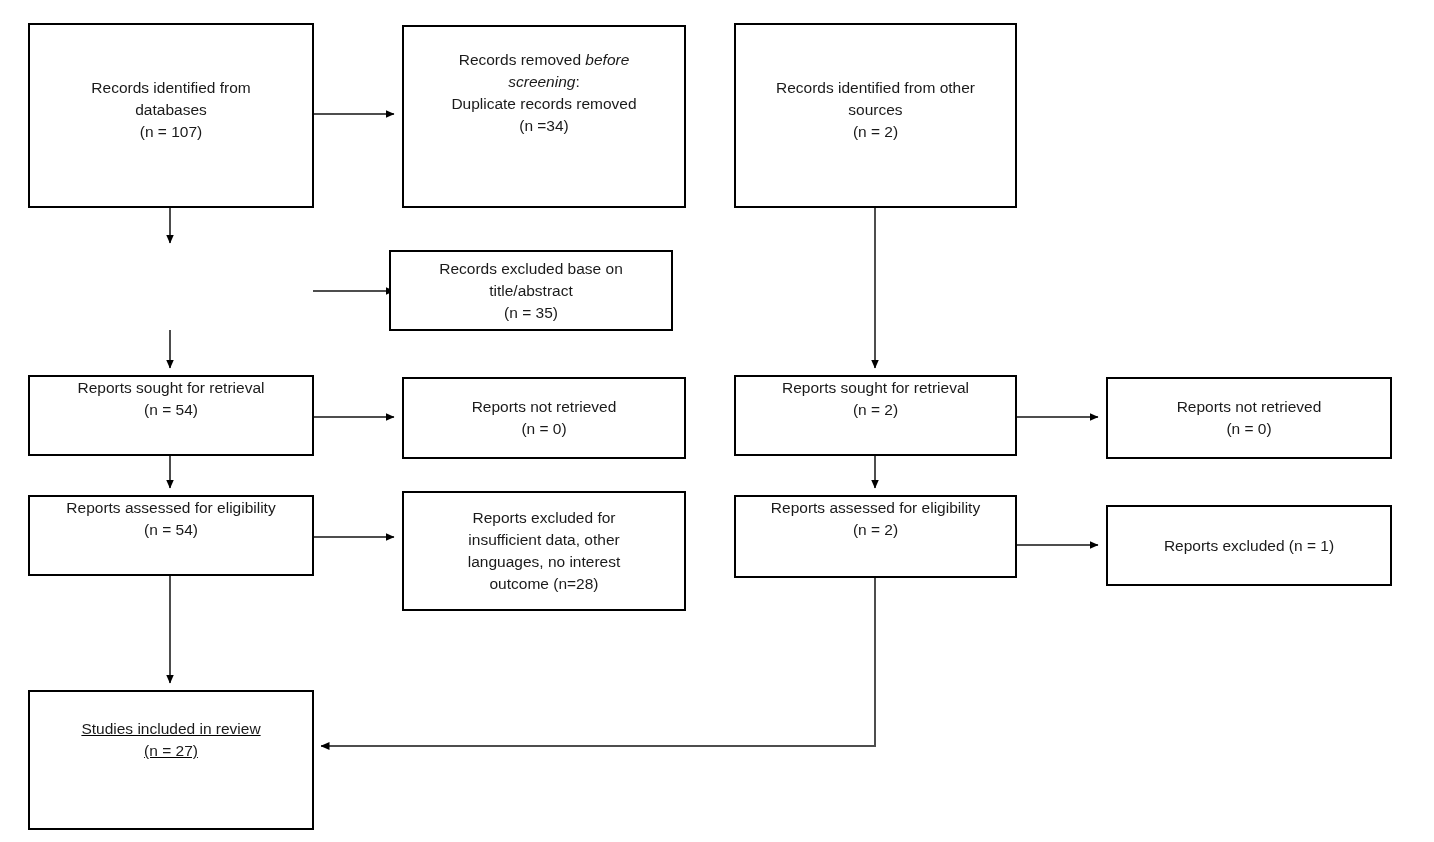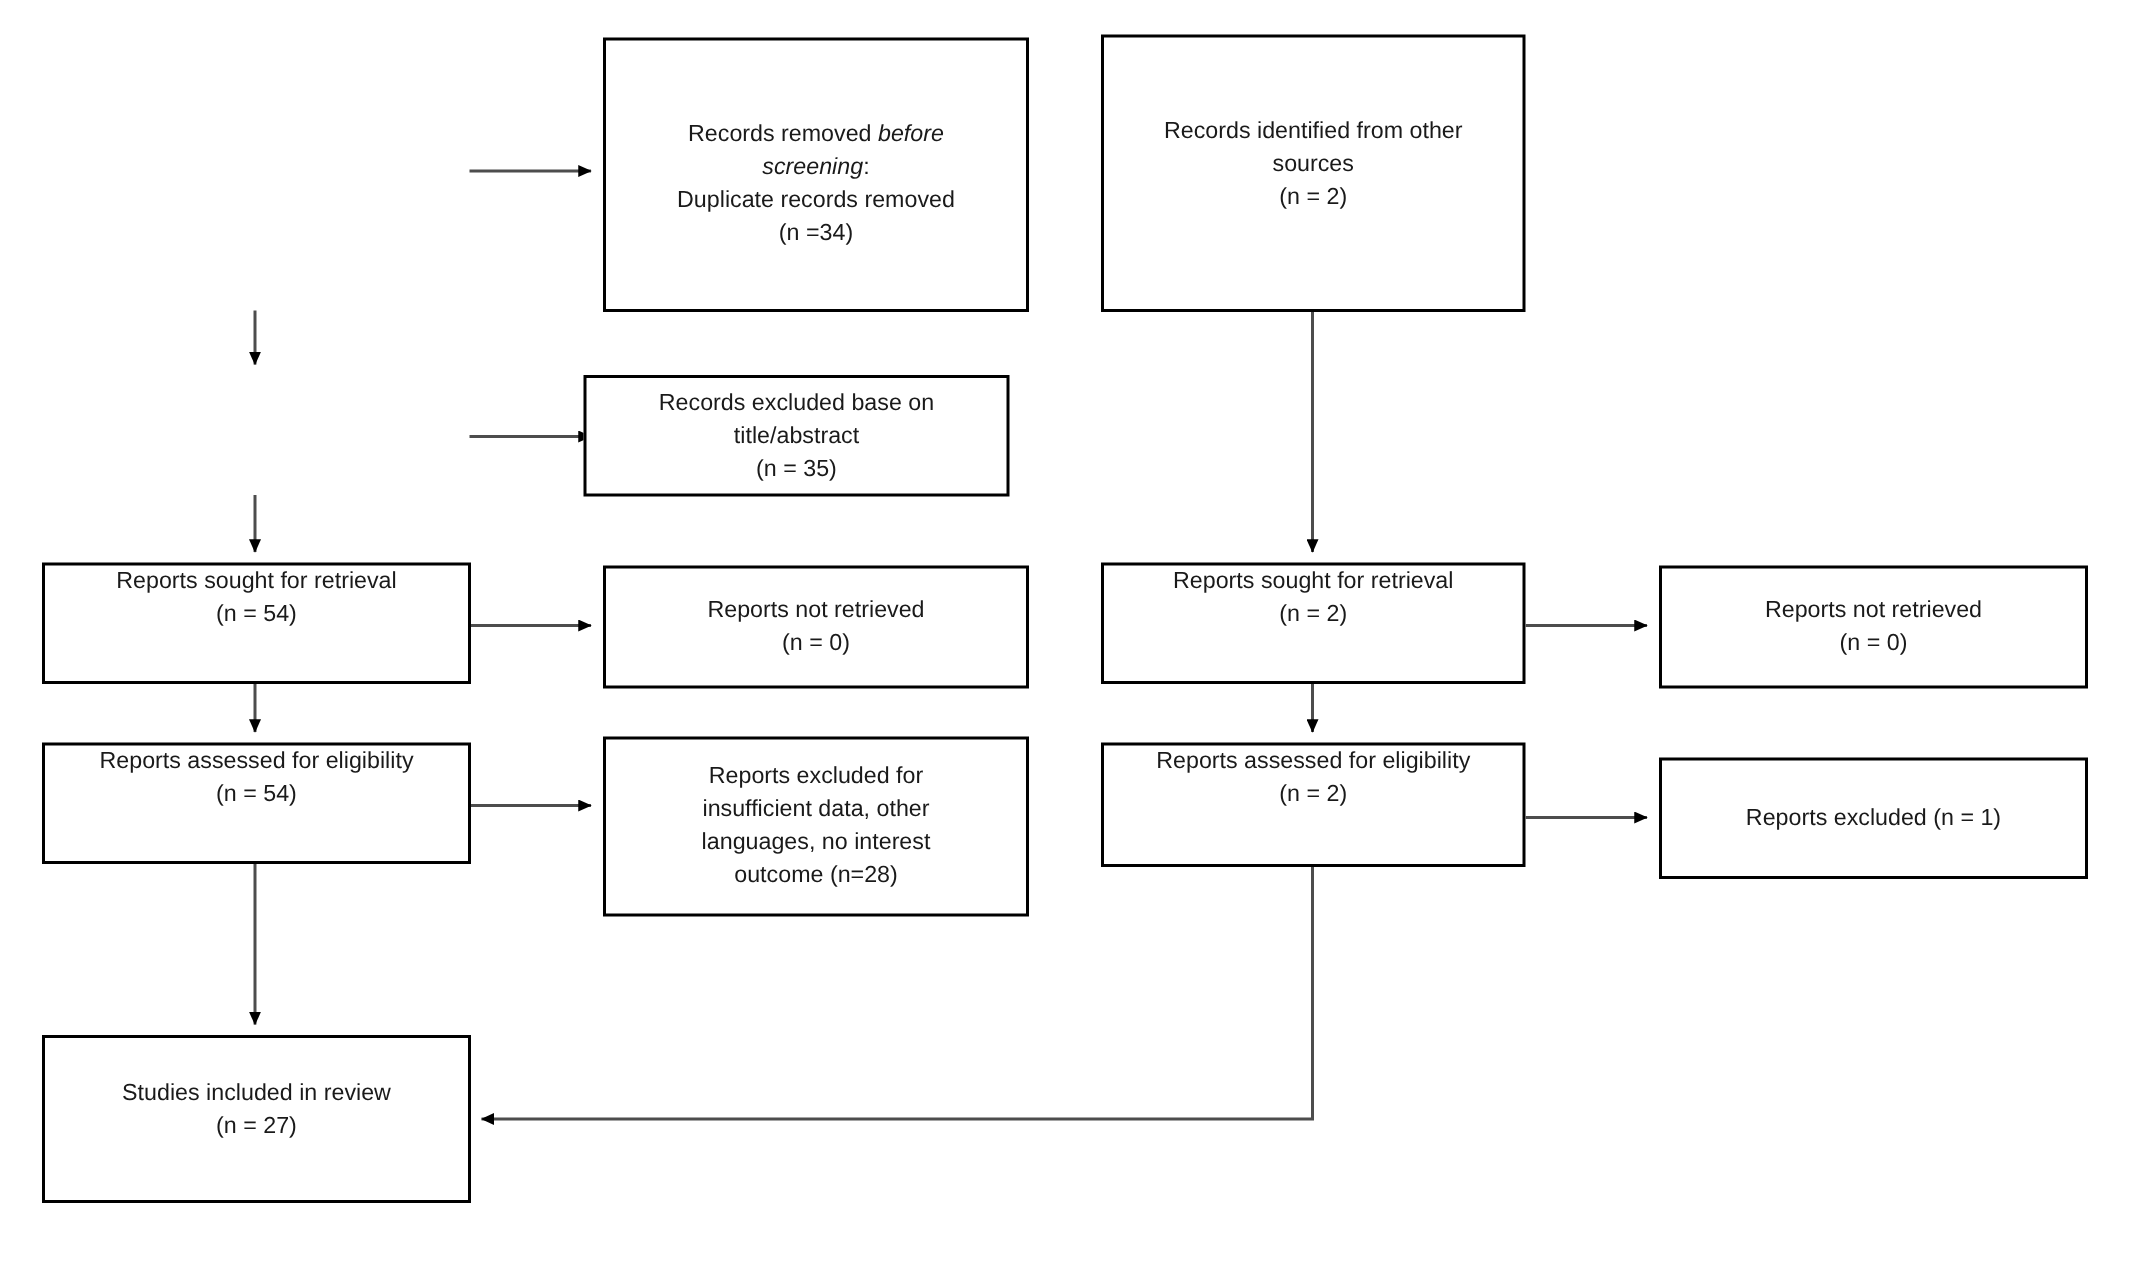--- a/index.html
+++ b/index.html
@@ -35,21 +35,21 @@
     color: #1a1a1a;
     white-space: pre-line;
   }
   
   .valign-top    { align-items: flex-start; }
   .valign-center { align-items: center; }
   .pad-t-52 .txt { margin-top: 52px; }
   .pad-t-14 .txt { margin-top: 14px; }
   .pad-t-22 .txt { }
   .pad-t-26 .txt { margin-top: 26px; }
-  .pad-t-42 .txt { margin-top: 52px; }
+  .pad-t-42 .txt { margin-top: 22px; }
 
   .svg-layer {
     position: absolute;
     left: 0;
     top: 0;
     width: 1434px;
     height: 842px;
     pointer-events: none;
   }
   .it { font-style: italic; }
@@ -112,20 +112,23 @@
 
     <g>
       <line x1="1017" y1="545" x2="1098" y2="545" stroke="#4d4d4d" stroke-width="2" marker-end="url(#arrowhead)"></line>
     </g>
 
     <g>
       <path d="M875,578 L875,746 L321,746" fill="none" stroke="#4d4d4d" stroke-width="2" marker-end="url(#arrowhead)"></path>
     </g>
   </svg>
 
+  <div class="node valign-top pad-t-52" style="left:28px; top:23px; width:286px; height:185px;">
+    <div class="txt"><span>Records identified from</span><br><span>databases</span><br><span>(n = 107)</span></div>
+  </div>
 
   <div class="node valign-top pad-t-42" style="left:402px; top:25px; width:284px; height:183px;">
     <div class="txt"><span>Records removed </span><span class="it">before</span><br><span class="it">screening</span><span>:</span><br><span>Duplicate records removed</span><br><span>(n =34)</span></div>
   </div>
 
   <div class="node valign-top pad-t-52" style="left:734px; top:23px; width:283px; height:185px;">
     <div class="txt"><span>Records identified from other</span><br><span>sources</span><br><span>(n = 2)</span></div>
   </div>
 
 
@@ -158,17 +161,17 @@
   </div>
 
   <div class="node valign-top pad-t-22" style="left:734px; top:495px; width:283px; height:83px;">
     <div class="txt"><span>Reports assessed for eligibility</span><br><span>(n = 2)</span></div>
   </div>
 
   <div class="node valign-center" style="left:1106px; top:505px; width:286px; height:81px;">
     <div class="txt"><span>Reports excluded (n = 1)</span></div>
   </div>
 
-  <div class="node valign-top pad-t-26" style="left:28px; top:690px; width:286px; height:112px;">
+  <div class="node valign-top pad-t-26" style="left:28px; top:690px; width:286px; height:140px;text-decoration:underline;">
     <div class="txt"><span>Studies included in review</span><br><span>(n = 27)</span></div>
   </div>
 
 </div>
 
 </body></html>

